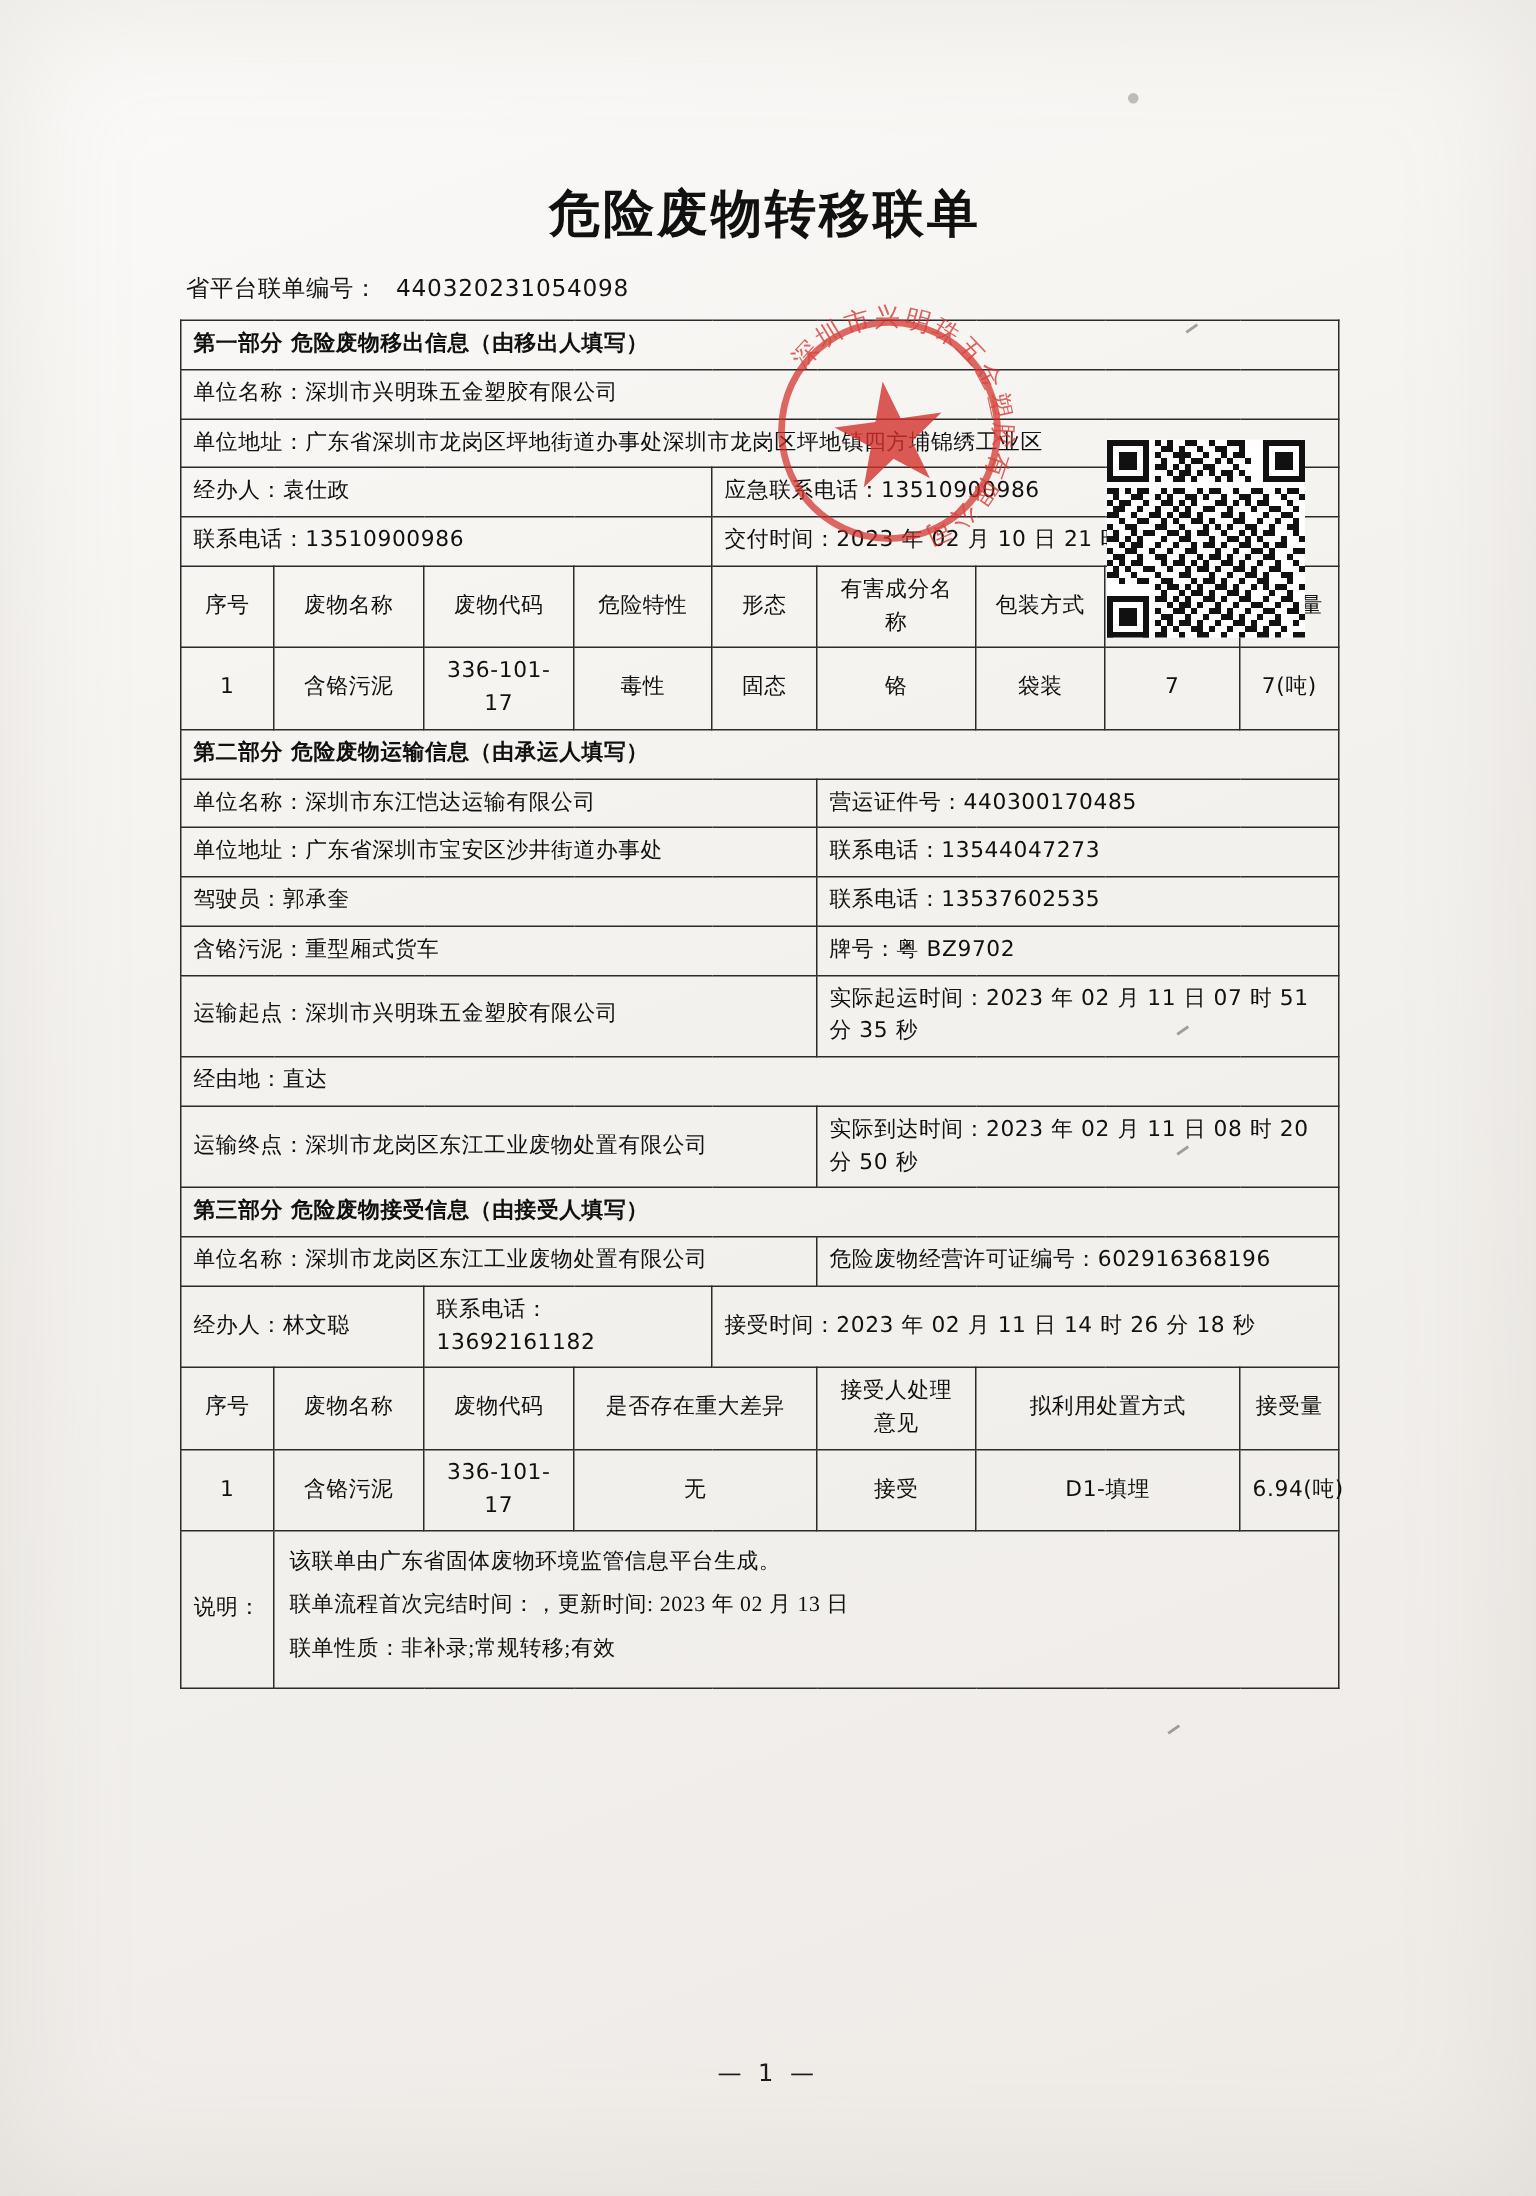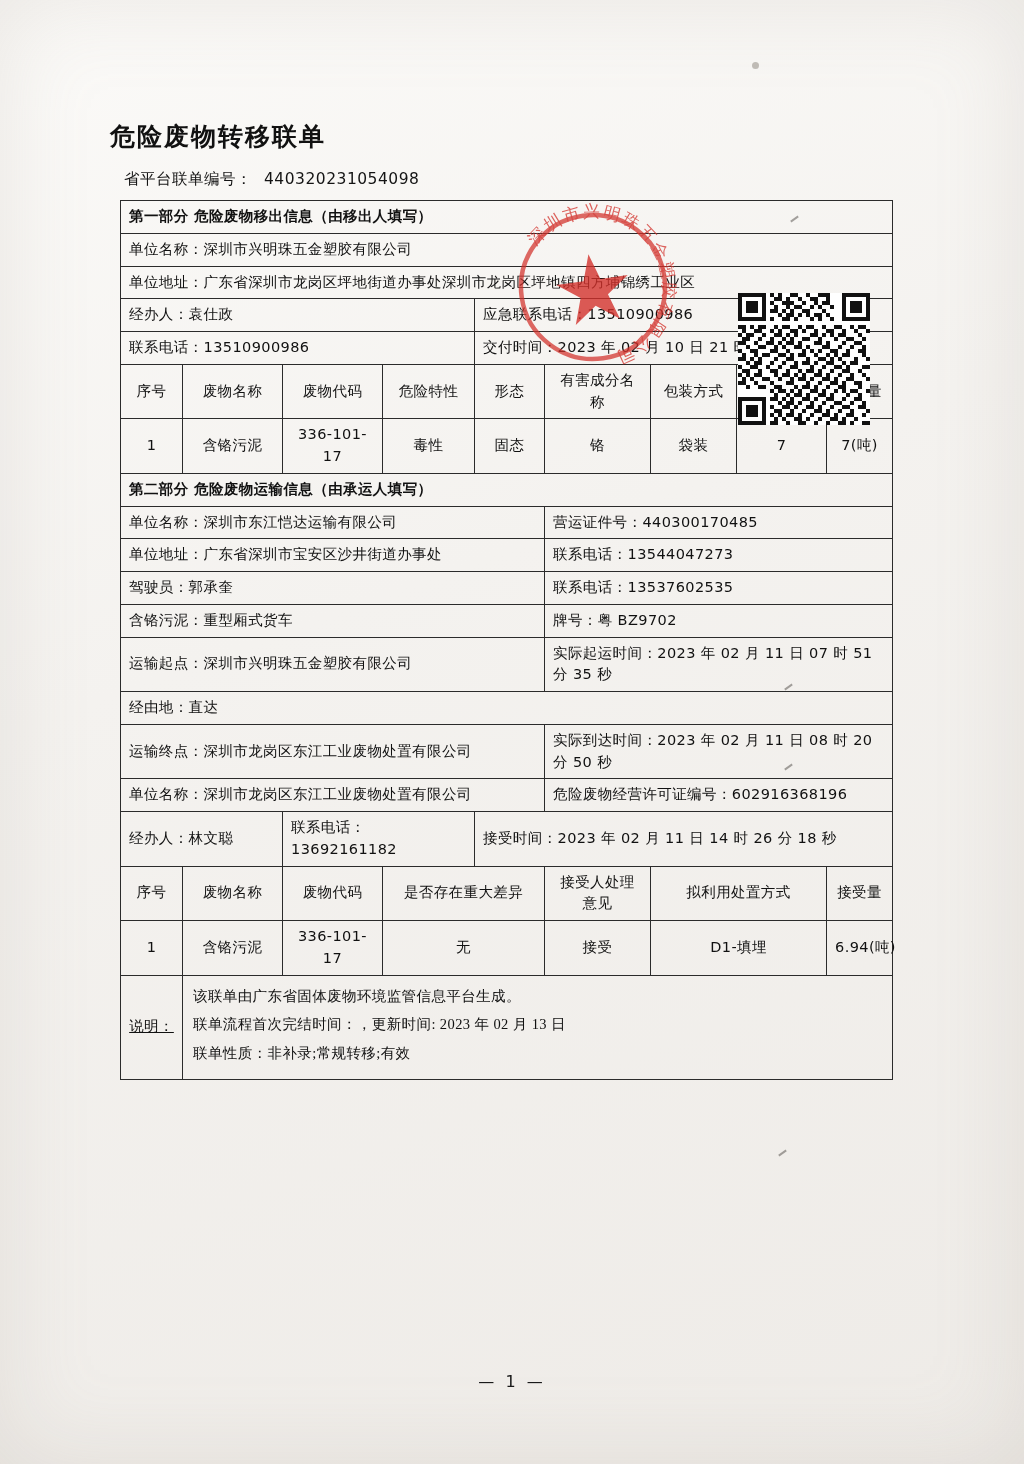--- a/index.html
+++ b/index.html
@@ -25,22 +25,22 @@
     box-shadow: inset 0 0 90px rgba(160,150,140,0.18);
     pointer-events: none;
   }
   .doc {
     position: absolute;
     left: 110px;
     top: 120px;
     width: 800px;
   }
   .doc-title {
-    text-align: left;
-    font-size: 25px;
+    text-align: center;
+    font-size: 34px;
     font-weight: bold;
     letter-spacing: 2px;
     color: #111;
     margin: 0 0 16px 0;
     font-family: "DejaVu Serif", "Liberation Serif", serif;
   }
   .meta-line {
     font-size: 15.5px;
     color: #141414;
     margin: 0 0 9px 14px;
@@ -256,20 +256,23 @@
       <tr>
         <td colspan="5">
           <span>运输终点：</span><span>深圳市龙岗区东江工业废物处置有限公司</span>
         </td>
         <td colspan="4">
           <span>实际到达时间：</span><span>2023 年 02 月 11 日   08 时 20 分 50 秒</span>
         </td>
       </tr>
 
       <tr>
+        <td class="sec-head" colspan="9">第三部分  危险废物接受信息（由接受人填写）</td>
+      </tr>
+      <tr>
         <td colspan="5">
           <span>单位名称：</span><span>深圳市龙岗区东江工业废物处置有限公司</span>
         </td>
         <td colspan="4">
           <span>危险废物经营许可证编号：</span><span>602916368196</span>
         </td>
       </tr>
       <tr>
         <td colspan="2">
           <span>经办人：</span><span>林文聪</span>
@@ -294,21 +297,21 @@
         <td class="center">1</td>
         <td class="center">含铬污泥</td>
         <td class="center">336-101-17</td>
         <td class="center" colspan="2">无</td>
         <td class="center">接受</td>
         <td class="center" colspan="2">D1-填埋</td>
         <td class="center">6.94(吨)</td>
       </tr>
 
       <tr>
-        <td class="center" style="vertical-align:middle;text-decoration:underline;">说明：</td>
+        <td class="center" style="vertical-align:middle;">说明：</td>
         <td colspan="8" style="padding:10px 10px 14px 10px;font-family:Liberation Serif, serif;">
           <div style="margin-bottom:7px;">该联单由广东省固体废物环境监管信息平台生成。</div>
           <div style="margin-bottom:7px;">联单流程首次完结时间：，更新时间: 2023 年 02 月 13 日</div>
           <div>联单性质：非补录;常规转移;有效</div>
         </td>
       </tr>
     </tbody>
       </table>
   </div>
 

